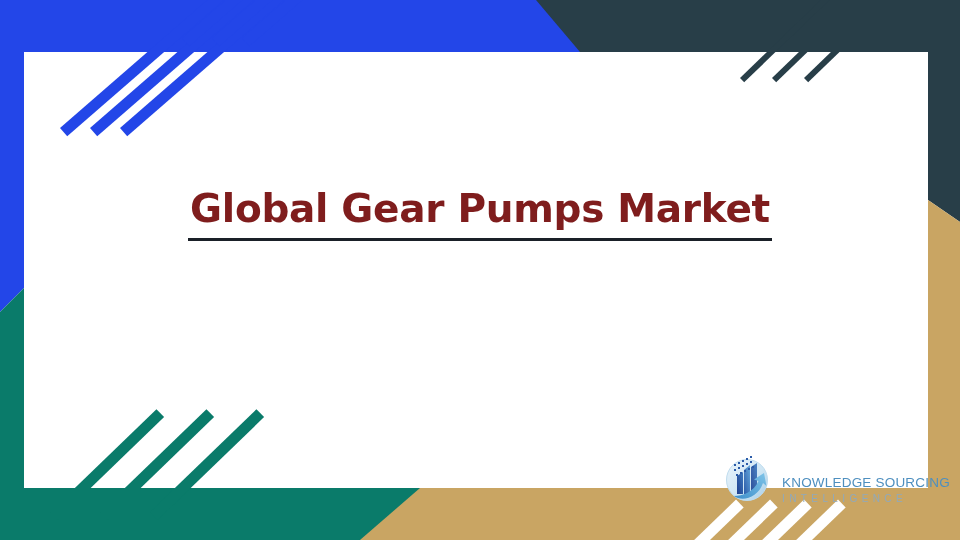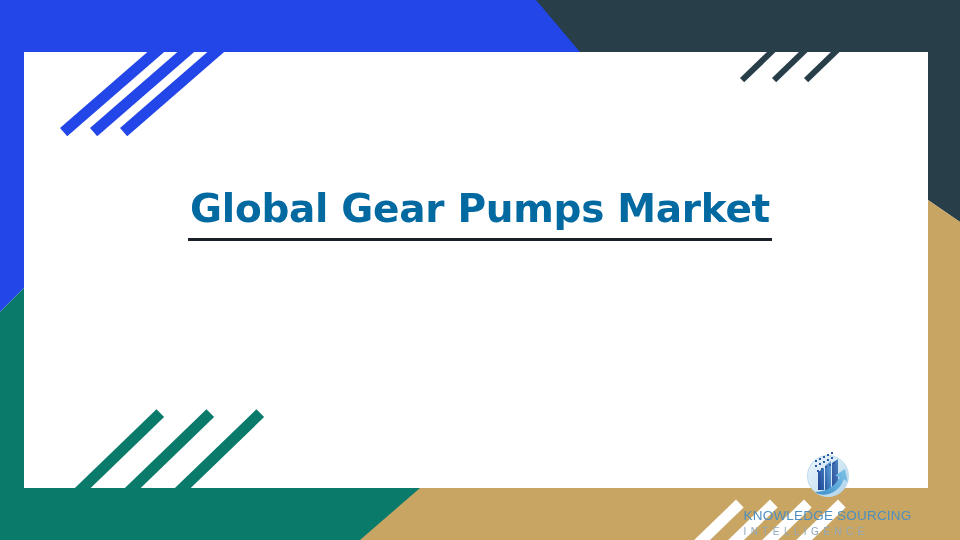--- a/index.html
+++ b/index.html
@@ -51,26 +51,26 @@
   .bl-wrap .stripe{background:#0A7B6A;height:11px;}
 
   
   .br-wrap{left:690px;top:500px;width:270px;height:48px;}
   .br-wrap .stripe{background:#ffffff;height:11px;}
 
   
   #title-block{position:absolute;left:0;top:186px;width:960px;text-align:center;}
   #title{display:inline-block;font-family:"DejaVu Sans",sans-serif;
          font-weight:bold;font-size:39px;line-height:46px;letter-spacing:-0.3px;
-         color:#0369a1;padding:0 2px 6px 2px;border-bottom:3px solid #1A2028;
+         color:#7f1d1d;padding:0 2px 6px 2px;border-bottom:3px solid #1A2028;
          white-space:nowrap;}
 
   
   #logo{position:absolute;left:720px;top:446px;width:215px;height:58px;
-        display:flex;align-items:center;gap:8px;flex-direction:column;}
+        display:flex;align-items:flex-end;gap:8px;}
   #logo-mark{width:54px;height:54px;flex:0 0 54px;position:relative;}
   #logo-text{display:flex;flex-direction:column;justify-content:center;gap:3px;}
   .logo-l1{font-family:"Liberation Sans",sans-serif;font-size:13.5px;
            letter-spacing:0.2px;color:#4E8FBF;white-space:nowrap;}
   .logo-l2{font-family:"Liberation Sans",sans-serif;font-size:10px;
            letter-spacing:4.4px;color:#8FA9BC;white-space:nowrap;}
 </style>
 </head>
 <body>
 

